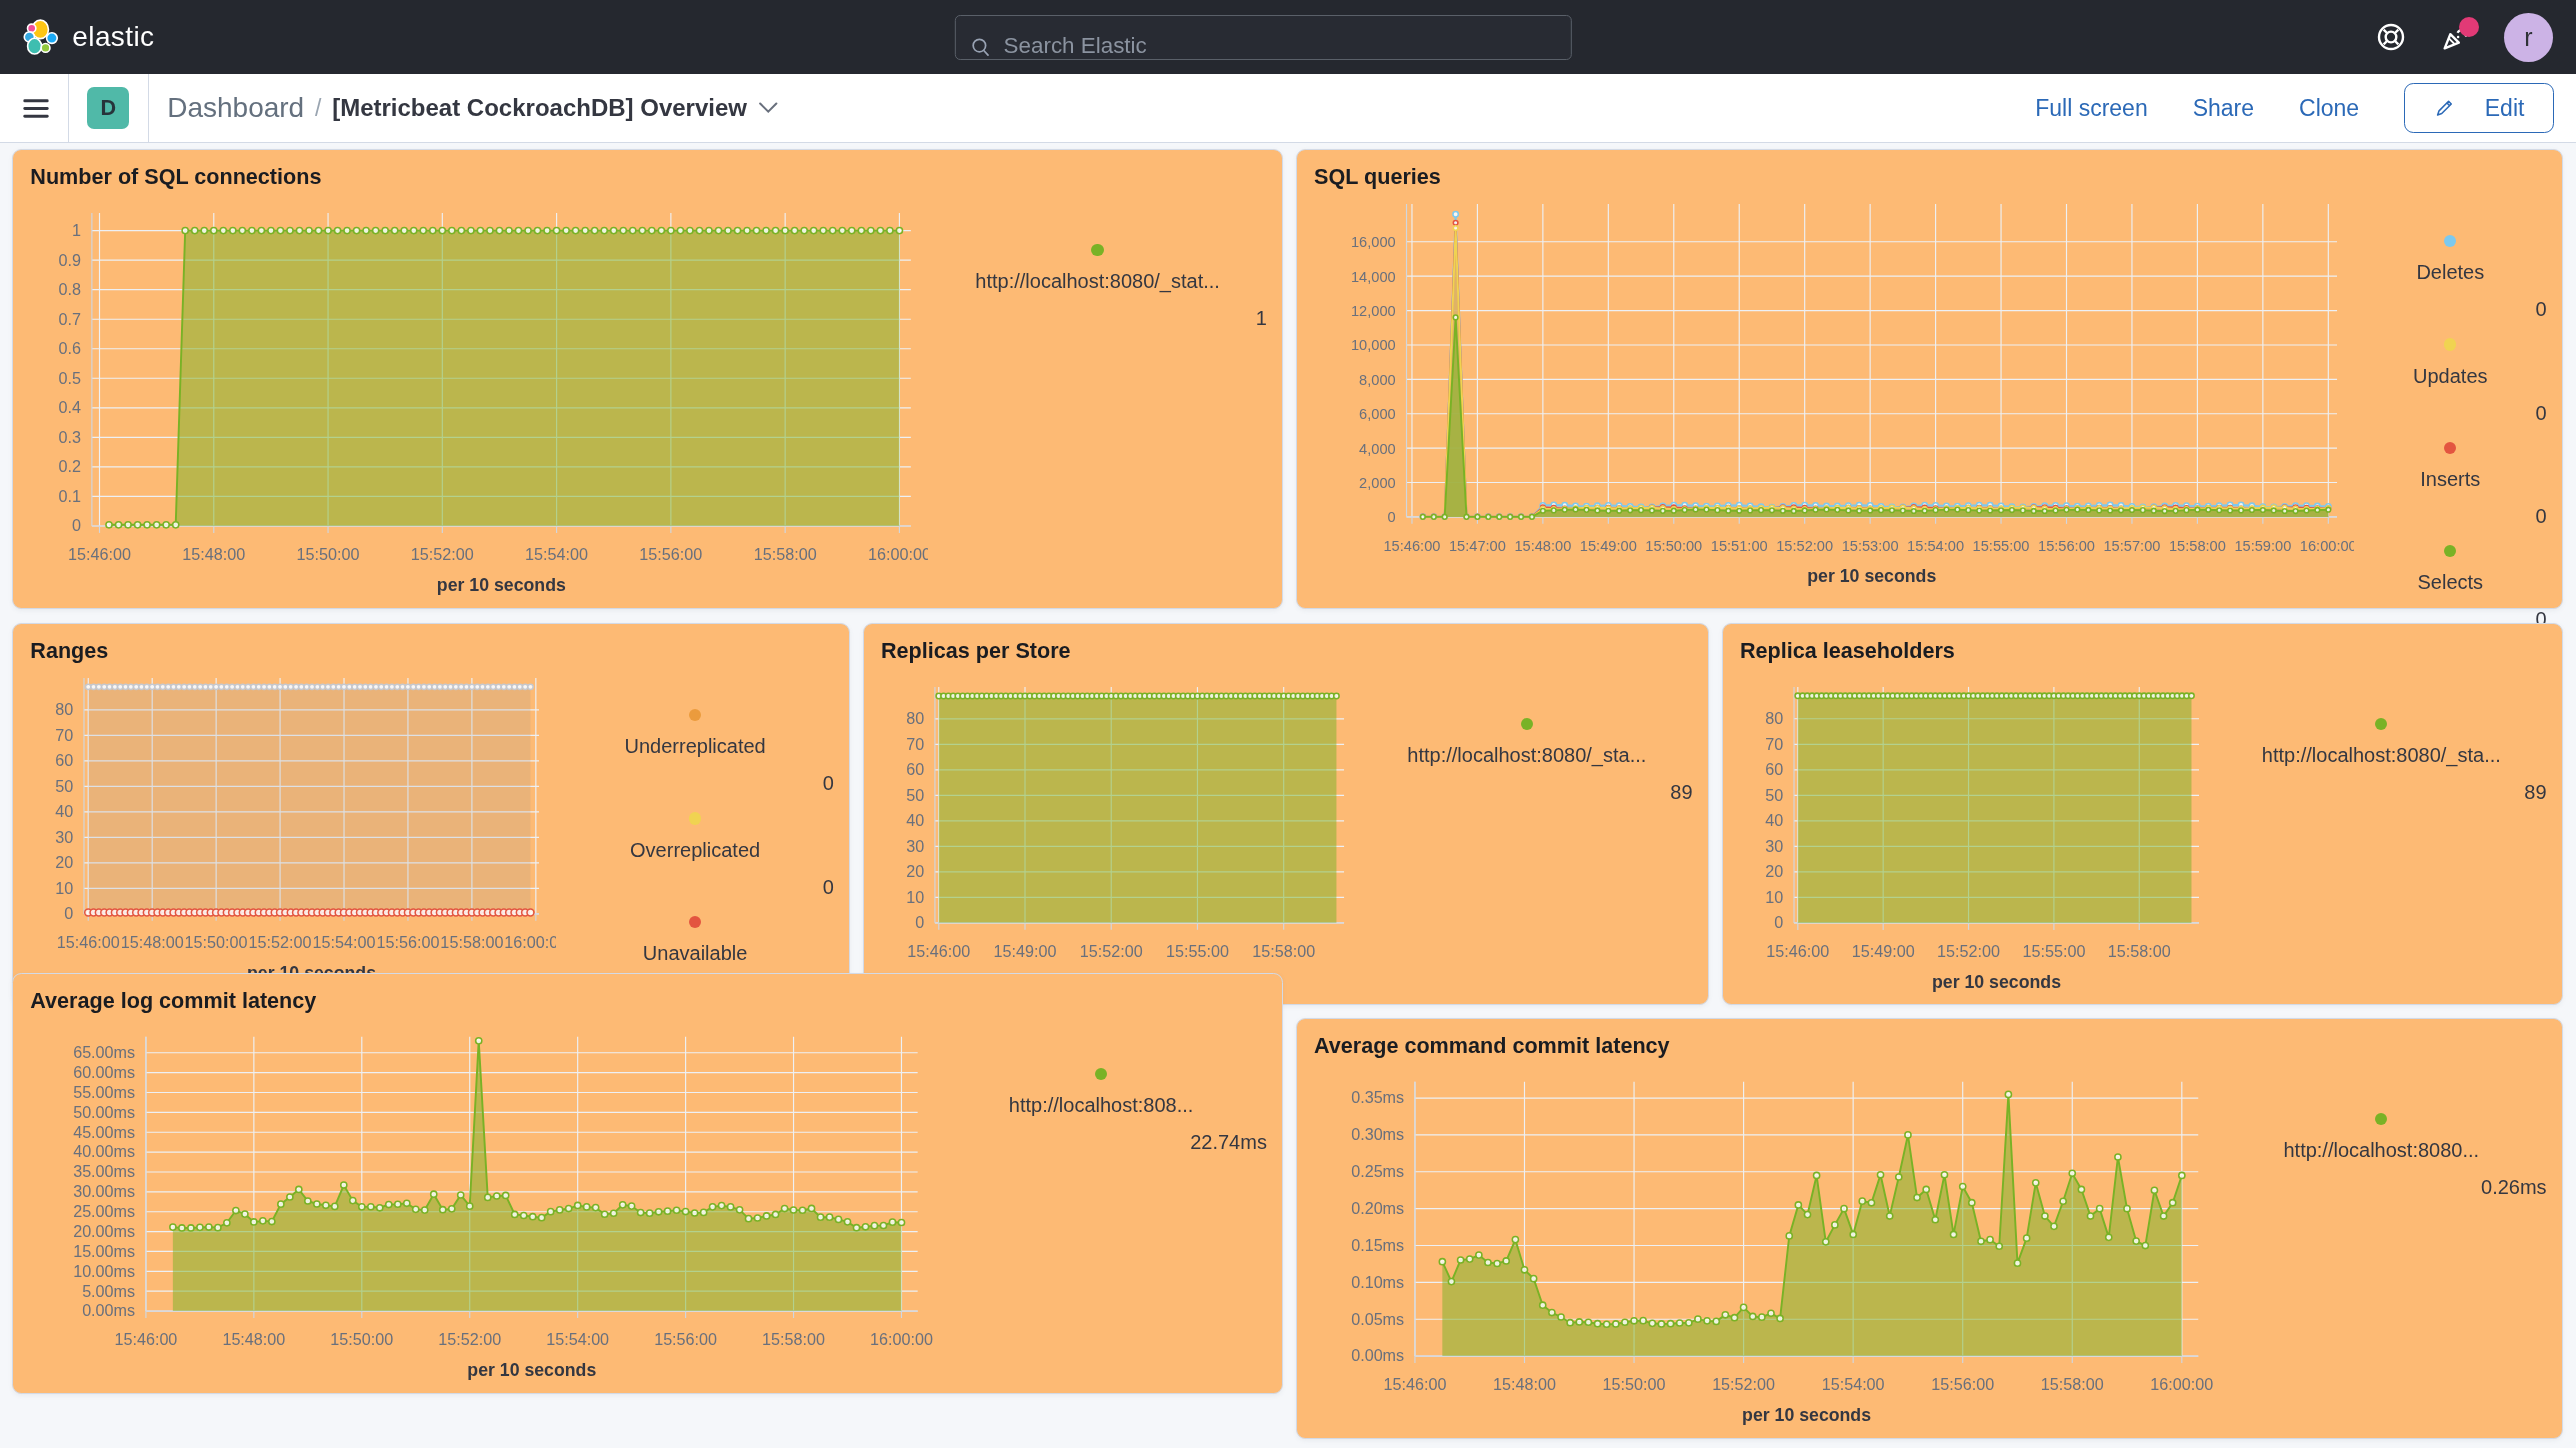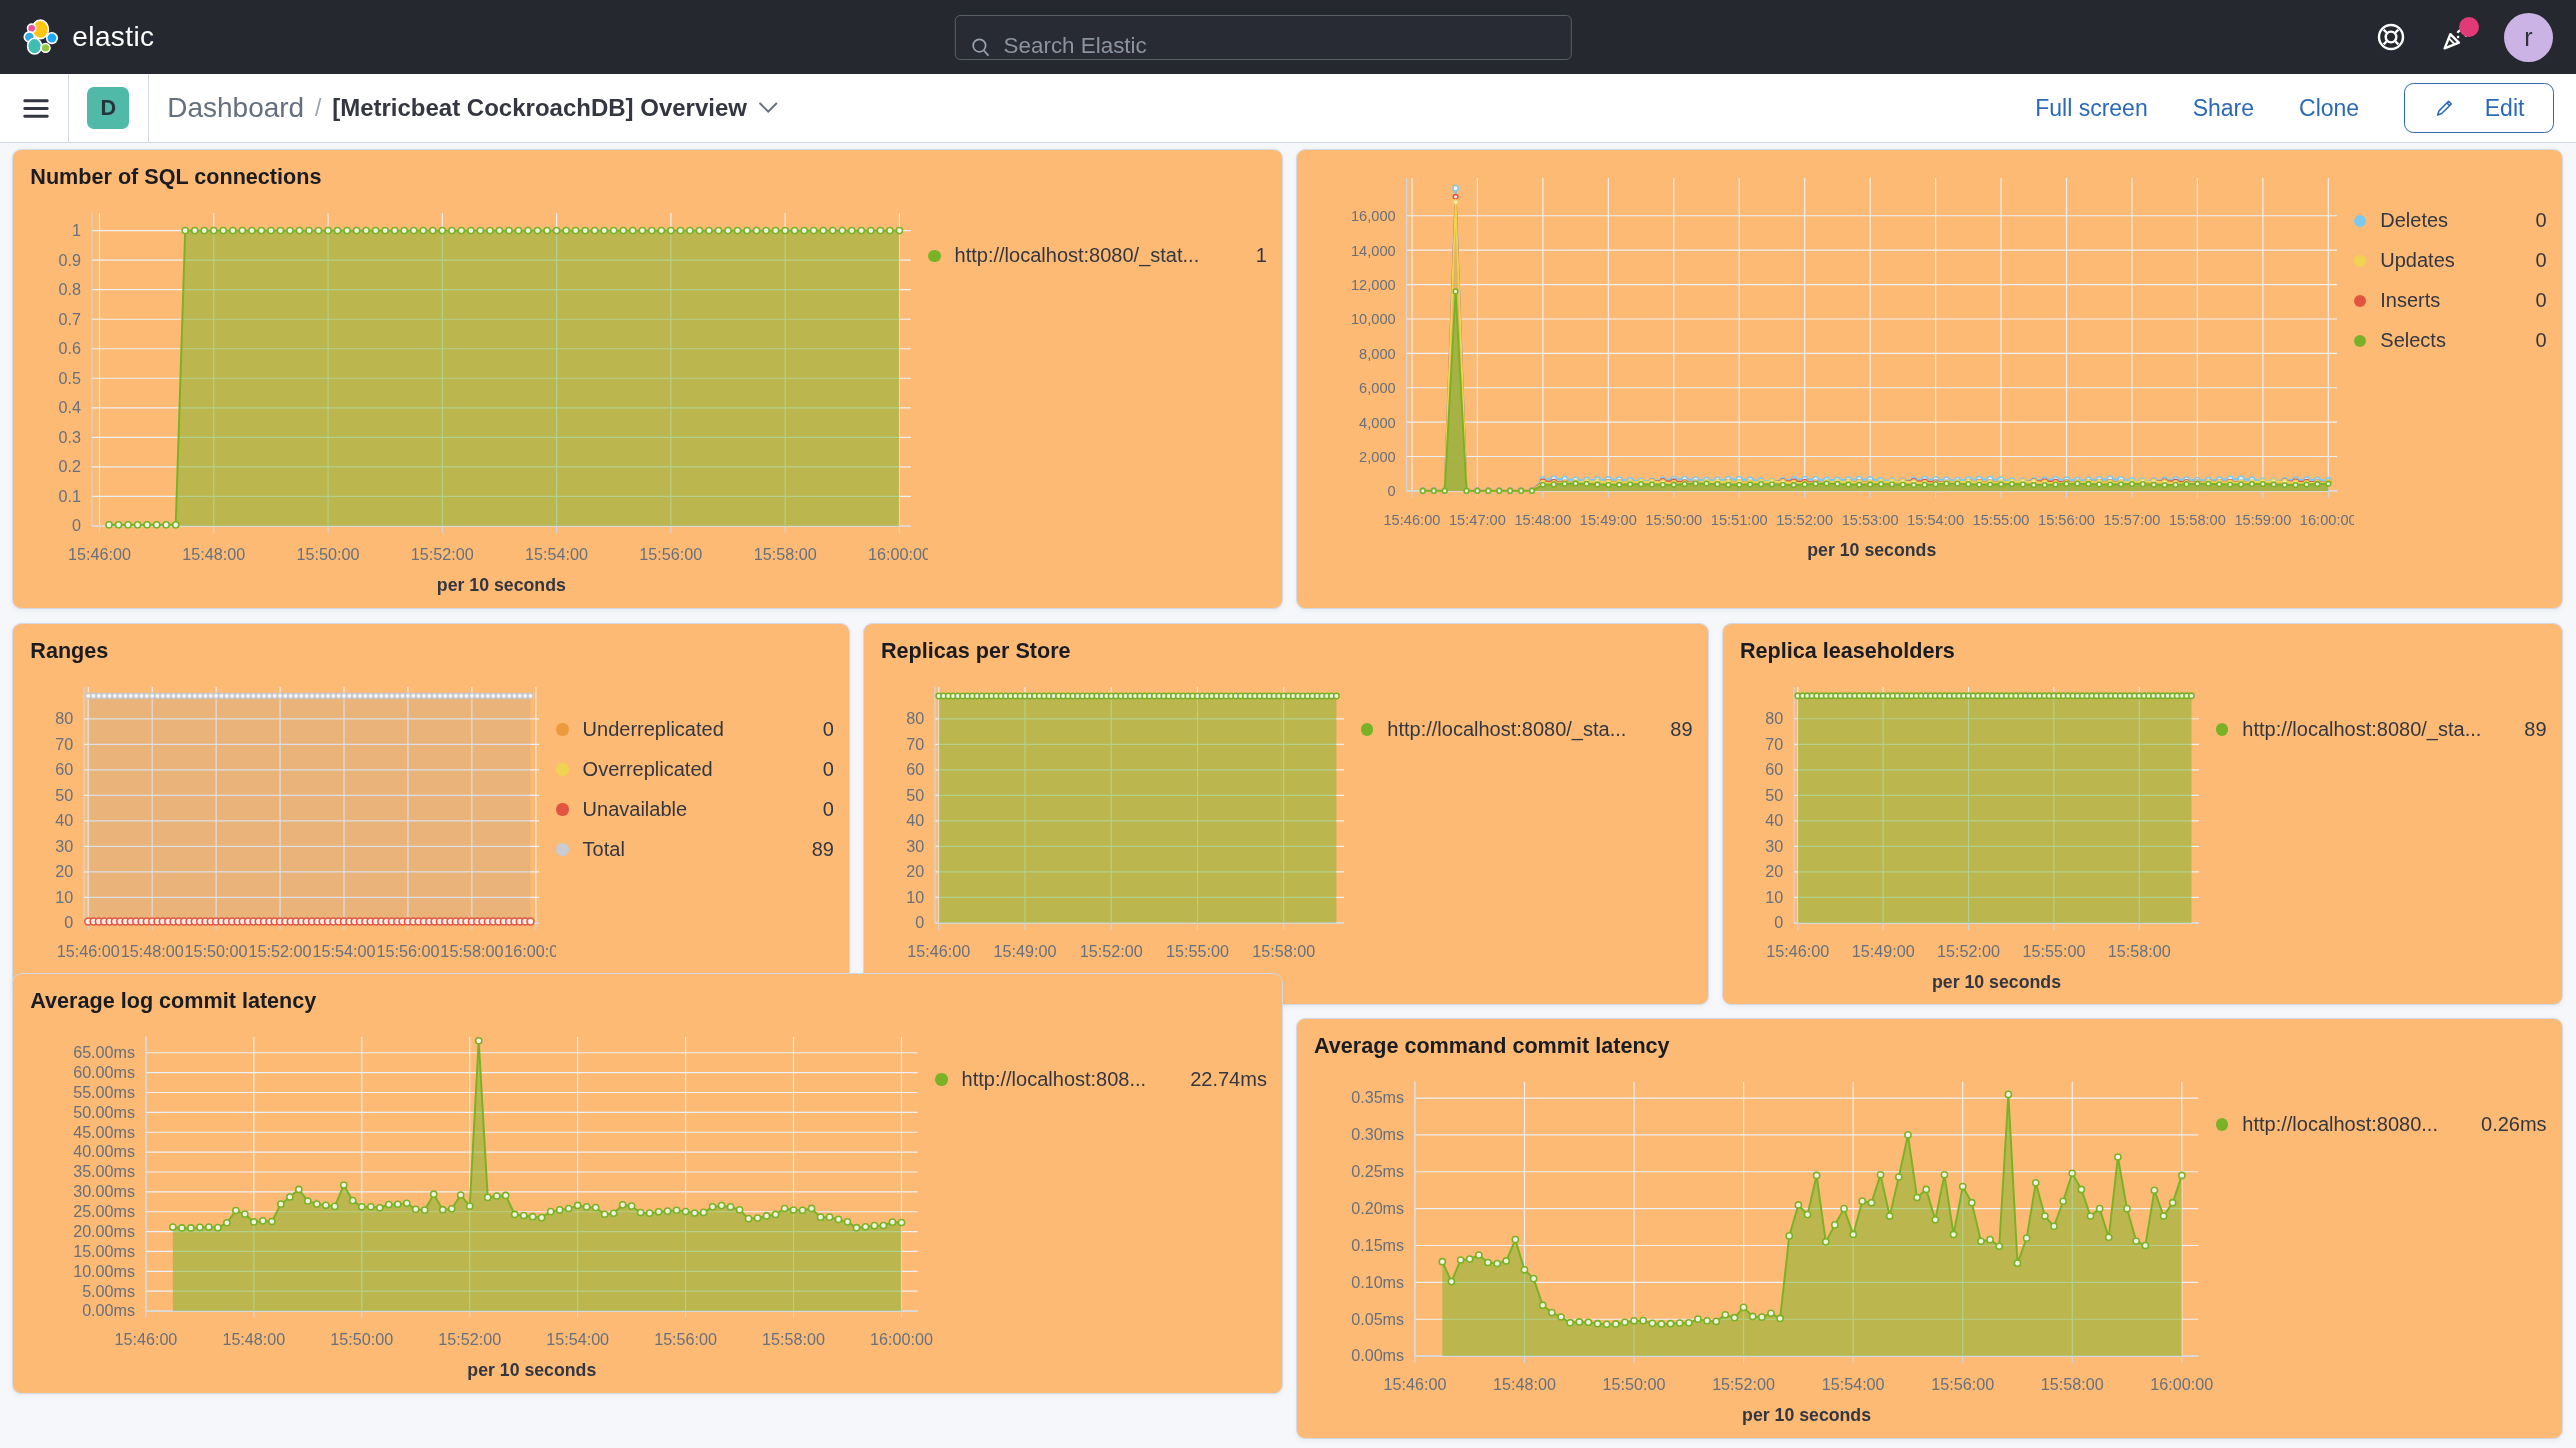--- a/index.html
+++ b/index.html
@@ -44,21 +44,21 @@
   
   .board { position:relative; width:2576px; height:1305px; background:#f5f7fa; }
   .panel { position:absolute; background:#fdba74; border:0.8px solid #d3dae6;
     border-radius:9.3px; box-shadow:0 1.5px 4.6px rgba(100,110,130,.08);
     display:flex; flex-direction:column; padding:14px 15.4px 4.6px 17px; }
   .ptitle { font-size:21.6px; font-weight:bold; color:#1a1c21; height:35px; }
   .pbody { display:flex; flex:1; }
   .chart { flex:1; position:relative; }
   .legend { padding-top:45px; }
   .leg-item { display:flex; align-items:center; gap:14px; margin-bottom:17px;
-    font-size:20px; color:#343741; cursor:pointer; white-space:nowrap; }
+    font-size:20px; color:#343741; cursor:pointer; white-space:nowrap;flex-direction:column; }
   .leg-dot { width:12.3px; height:12.3px; border-radius:50%; flex:0 0 auto; }
   .leg-val { margin-left:auto; padding-left:23px; }
   svg text { font-family:"Liberation Sans",sans-serif; }
 </style>
 </head>
 <body>
 
 <div class="hdr">
   <div class="brand">
     <svg width="37" height="37" viewBox="0 0 32 32">
@@ -287,20 +287,21 @@
           <div class="leg-item">
             <span class="leg-dot" style="background:#79b226"></span>
             <span>http://localhost:8080/_stat...</span>
             <span class="leg-val">1</span>
           </div>
         </div>
     </div>
   </div>
 
   <div class="panel" style="left:1296px;top:6.2px;width:1267px;height:460px">
+    <div class="ptitle">SQL queries</div>
     <div class="pbody">
       <div class="chart" style="height:401px"><svg width="1040" height="401" viewBox="0 0 1349 520">
             <line x1="120" y1="424" x2="1327" y2="424" stroke="#edf0f4" stroke-width="1.5"></line>
             <text x="106" y="431" text-anchor="end" font-size="19" fill="#69707d">0</text>
             <line x1="120" y1="379.38461538461536" x2="1327" y2="379.38461538461536" stroke="#edf0f4" stroke-width="1.5"></line>
             <text x="106" y="386.38461538461536" text-anchor="end" font-size="19" fill="#69707d">2,000</text>
             <line x1="120" y1="334.7692307692308" x2="1327" y2="334.7692307692308" stroke="#edf0f4" stroke-width="1.5"></line>
             <text x="106" y="341.7692307692308" text-anchor="end" font-size="19" fill="#69707d">4,000</text>
             <line x1="120" y1="290.1538461538462" x2="1327" y2="290.1538461538462" stroke="#edf0f4" stroke-width="1.5"></line>
             <text x="106" y="297.1538461538462" text-anchor="end" font-size="19" fill="#69707d">6,000</text>

